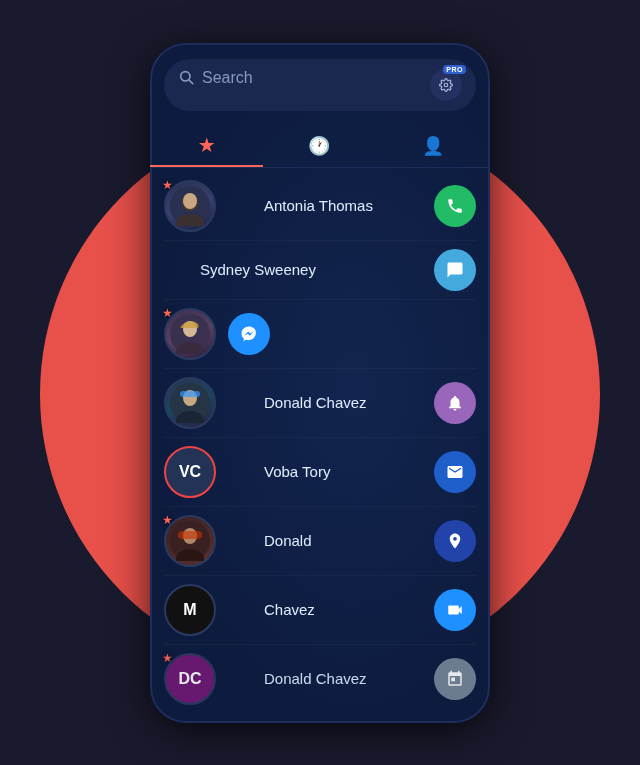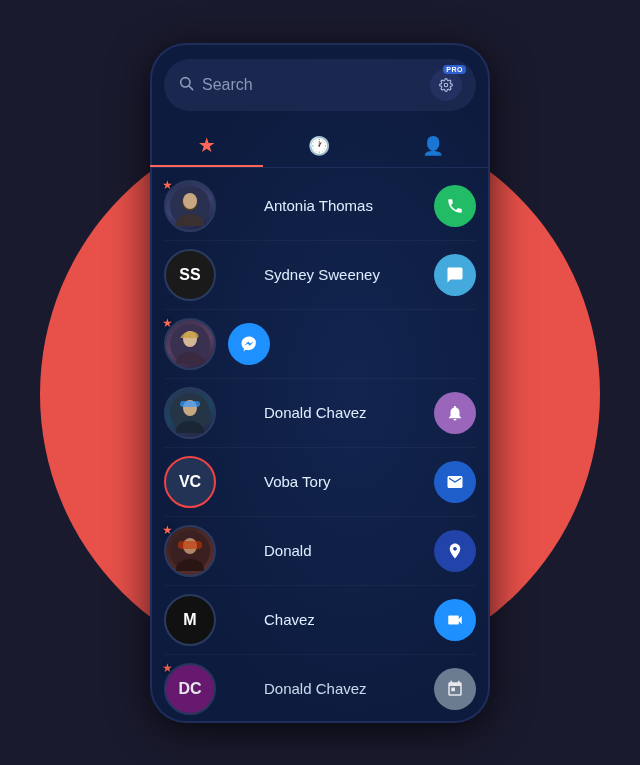--- a/index.html
+++ b/index.html
@@ -37,21 +37,20 @@
       border-radius: 36px;
       box-shadow: 0 8px 40px rgba(0,0,0,0.7), inset 0 0 0 2px #1e2d5a;
       overflow: hidden;
       display: flex;
       flex-direction: column;
     }
 
     
     .search-bar {
       display: flex;
-      align-items: center;
       margin: 16px 14px 0 14px;
       background: #1a2850;
       border-radius: 28px;
       padding: 10px 14px;
       gap: 8px;
     }
 
     .search-icon-wrap {
       color: #8899bb;
       font-size: 15px;
@@ -287,23 +286,20 @@
       <span class="contact-name">Antonia Thomas</span>
       <div class="action-btn green">
         <svg width="18" height="18" viewBox="0 0 24 24" fill="white">
           <path d="M6.6 10.8c1.4 2.8 3.8 5.1 6.6 6.6l2.2-2.2c.3-.3.7-.4 1-.2 1.1.4 2.3.6 3.6.6.6 0 1 .4 1 1V20c0 .6-.4 1-1 1-9.4 0-17-7.6-17-17 0-.6.4-1 1-1h3.5c.6 0 1 .4 1 1 0 1.3.2 2.5.6 3.6.1.3 0 .7-.2 1L6.6 10.8z"></path>
         </svg>
       </div>
     </div>
     <div class="divider-row"></div>
 
     <div class="contact-row">
-      <div class="avatar-wrap">
-        <div class="avatar-initials av-ss" style="background:#1a1a1a;">SS</div>
-      </div>
       <span class="contact-name">Sydney Sweeney</span>
       <div class="action-btn blue-light">
         <svg width="18" height="18" viewBox="0 0 24 24" fill="white">
           <path d="M20 2H4c-1.1 0-2 .9-2 2v18l4-4h14c1.1 0 2-.9 2-2V4c0-1.1-.9-2-2-2z"></path>
         </svg>
       </div>
     </div>
     <div class="divider-row"></div>
 
     <div class="contact-row">

